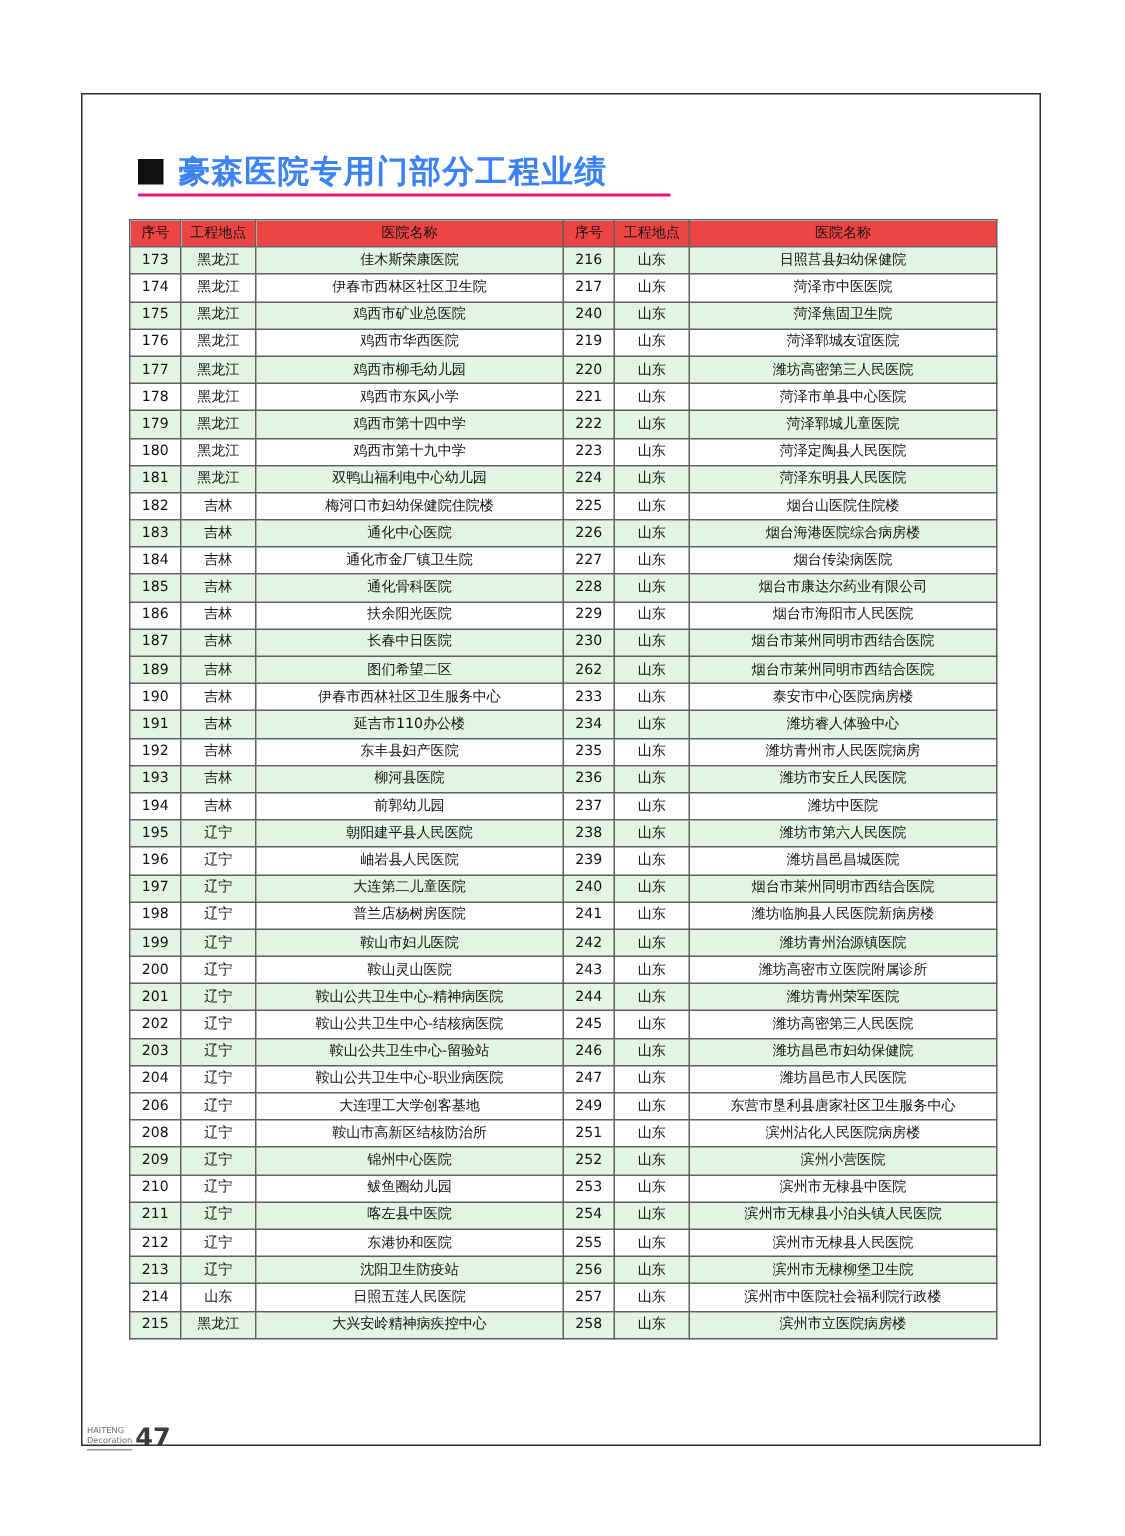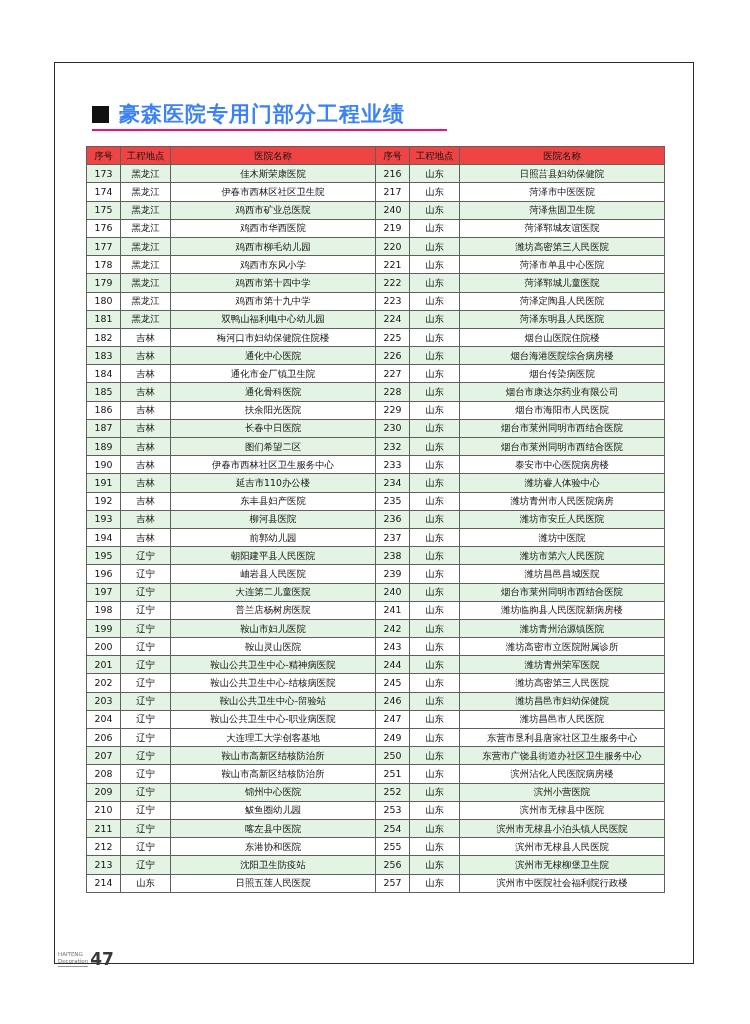--- a/index.html
+++ b/index.html
@@ -273,21 +273,21 @@
             <td class="tint">吉林</td>
             <td class="tint">长春中日医院</td>
             <td class="tint">230</td>
             <td class="tint">山东</td>
             <td class="tint">烟台市莱州同明市西结合医院</td>
           </tr>
           <tr>
             <td class="tint">189</td>
             <td class="tint">吉林</td>
             <td class="tint">图们希望二区</td>
-            <td class="tint">232</td>
+            <td class="tint">262</td>
             <td class="tint">山东</td>
             <td class="tint">烟台市莱州同明市西结合医院</td>
           </tr>
           <tr>
             <td class="plain">190</td>
             <td class="plain">吉林</td>
             <td class="plain">伊春市西林社区卫生服务中心</td>
             <td class="plain">233</td>
             <td class="plain">山东</td>
             <td class="plain">泰安市中心医院病房楼</td>
@@ -406,28 +406,20 @@
           </tr>
           <tr>
             <td class="plain">206</td>
             <td class="plain">辽宁</td>
             <td class="plain">大连理工大学创客基地</td>
             <td class="plain">249</td>
             <td class="plain">山东</td>
             <td class="plain">东营市垦利县唐家社区卫生服务中心</td>
           </tr>
           <tr>
-            <td class="tint">207</td>
-            <td class="tint">辽宁</td>
-            <td class="tint">鞍山市高新区结核防治所</td>
-            <td class="tint">250</td>
-            <td class="tint">山东</td>
-            <td class="tint">东营市广饶县街道办社区卫生服务中心</td>
-          </tr>
-          <tr>
             <td class="plain">208</td>
             <td class="plain">辽宁</td>
             <td class="plain">鞍山市高新区结核防治所</td>
             <td class="plain">251</td>
             <td class="plain">山东</td>
             <td class="plain">滨州沾化人民医院病房楼</td>
           </tr>
           <tr>
             <td class="tint">209</td>
             <td class="tint">辽宁</td>
@@ -468,20 +460,28 @@
             <td class="tint">山东</td>
             <td class="tint">滨州市无棣柳堡卫生院</td>
           </tr>
           <tr>
             <td class="plain">214</td>
             <td class="plain">山东</td>
             <td class="plain">日照五莲人民医院</td>
             <td class="plain">257</td>
             <td class="plain">山东</td>
             <td class="plain">滨州市中医院社会福利院行政楼</td>
+          </tr>
+          <tr>
+            <td class="tint">215</td>
+            <td class="tint">黑龙江</td>
+            <td class="tint">大兴安岭精神病疾控中心</td>
+            <td class="tint">258</td>
+            <td class="tint">山东</td>
+            <td class="tint">滨州市立医院病房楼</td>
           </tr>
         </tbody>
     </table>
   </div>
 
   <div class="footer">
     <div class="footer-logo">
       <div class="l1">HAITENG</div>
       <div class="l2">Decoration</div>
     </div>

